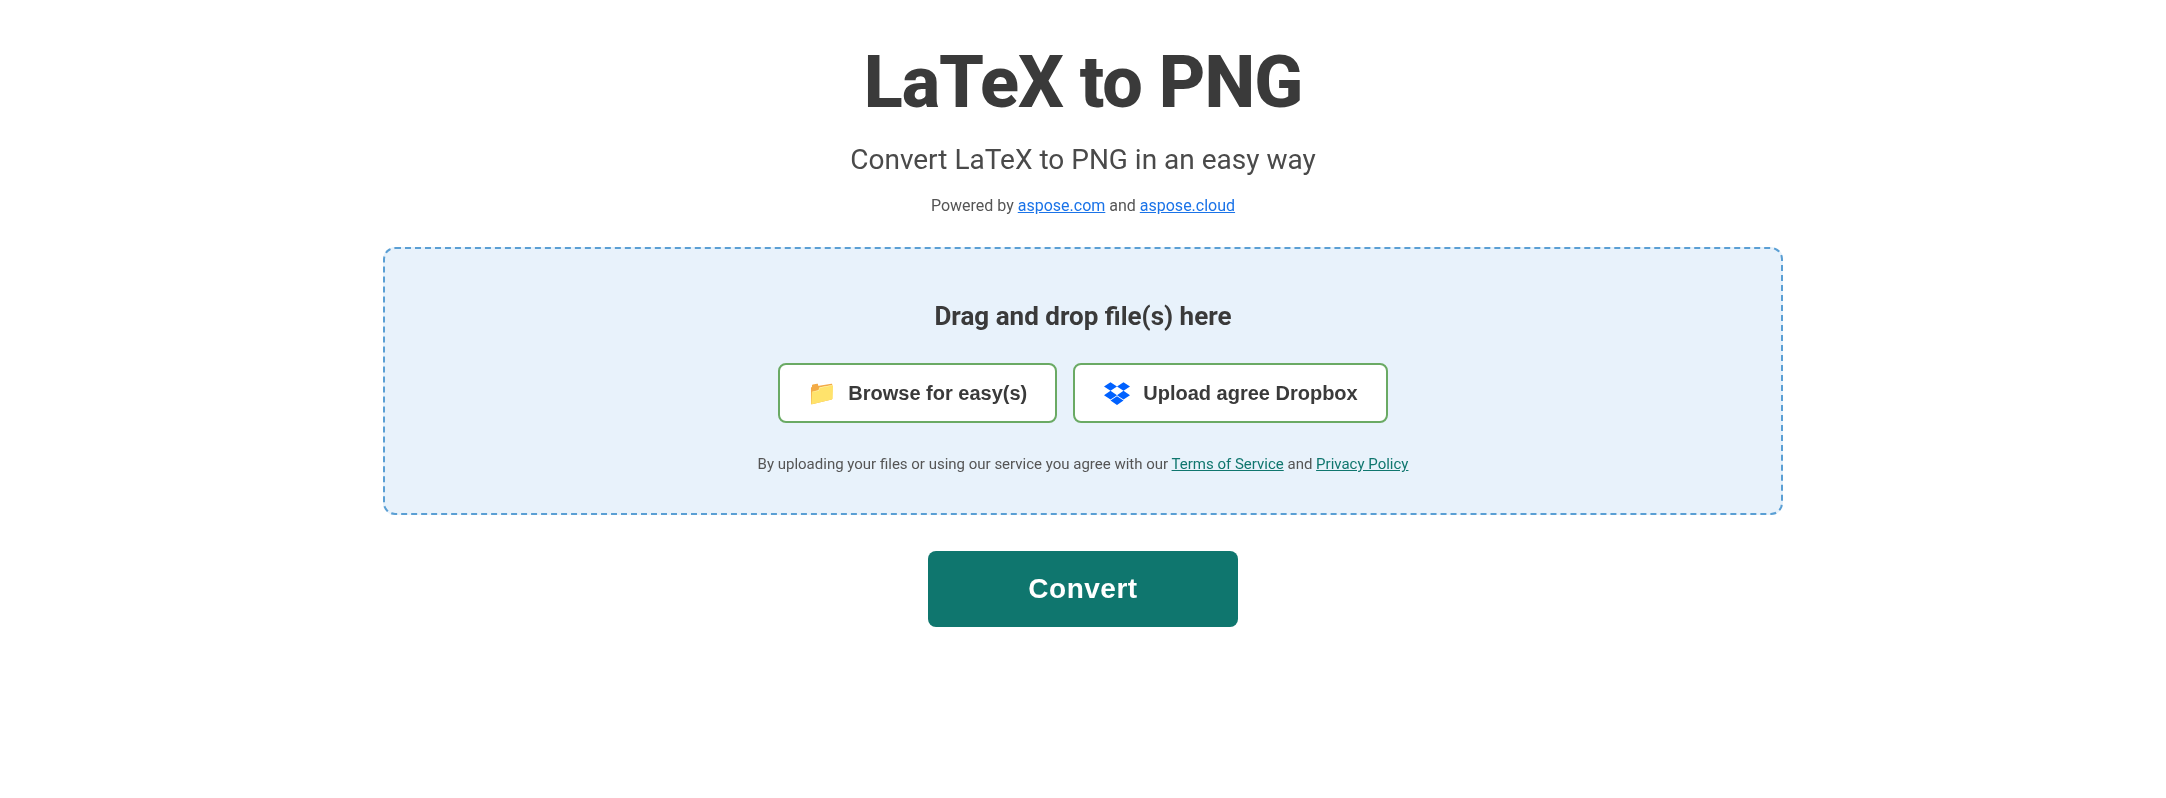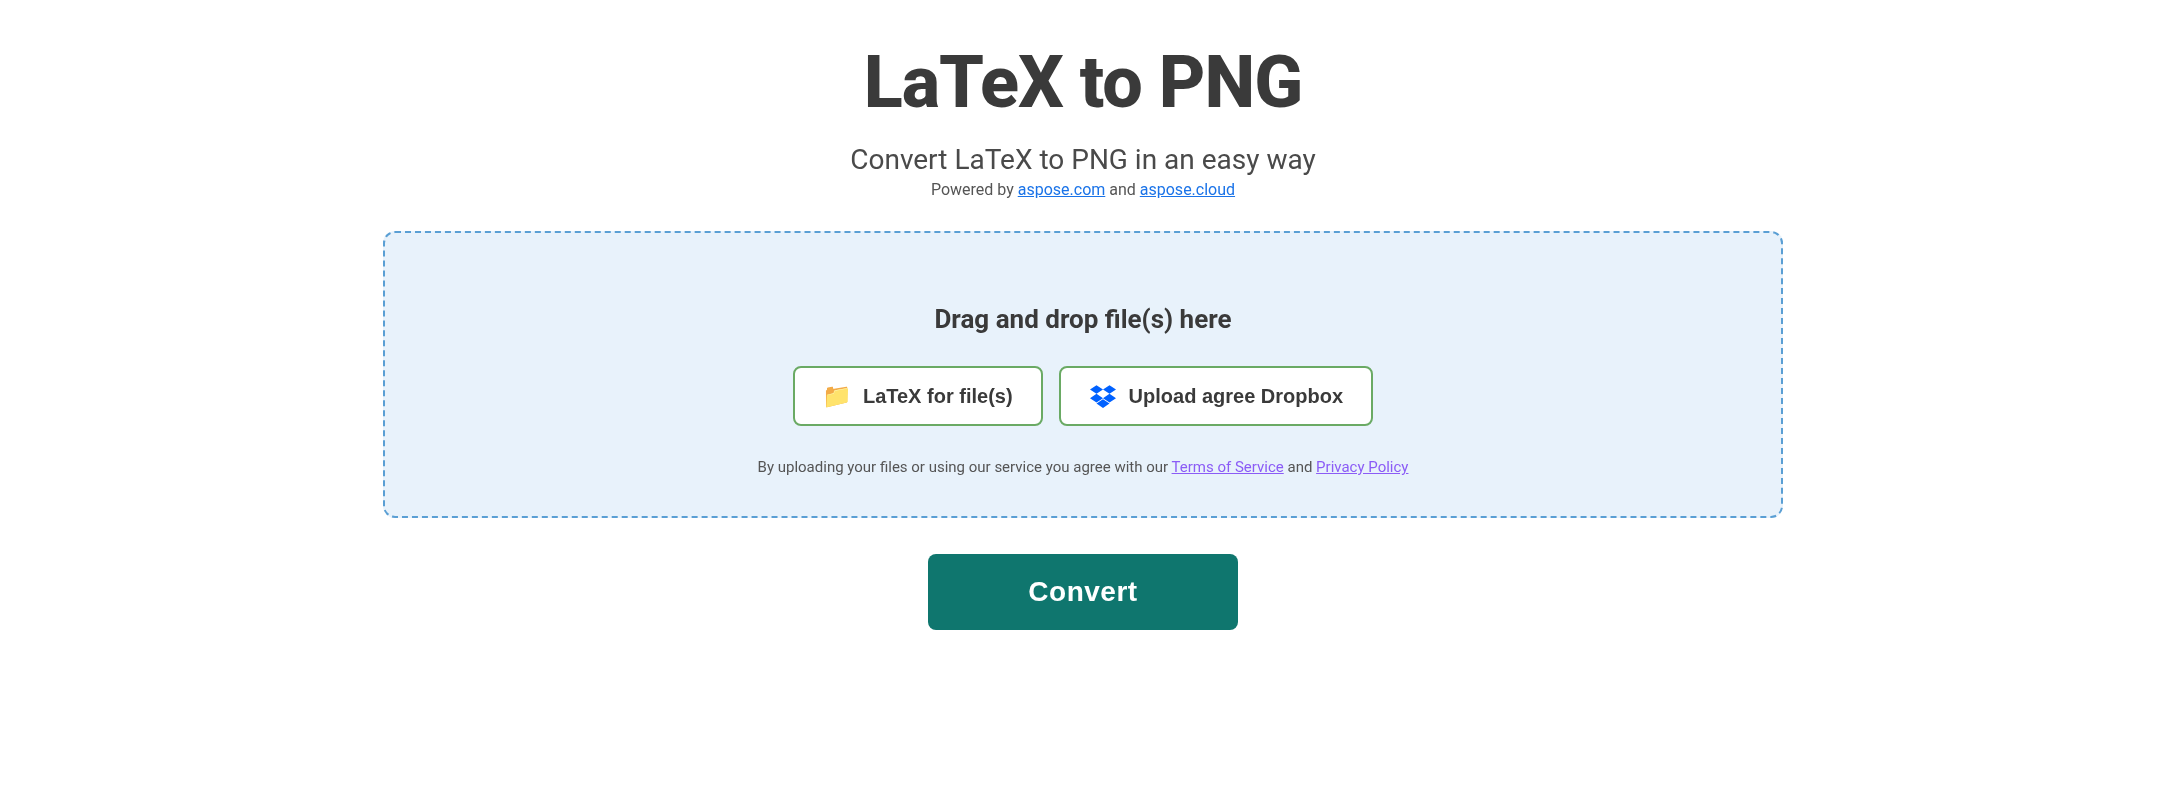--- a/index.html
+++ b/index.html
@@ -25,42 +25,42 @@
       text-align: right;
       margin-bottom: 18px;
       letter-spacing: -1px;
     }
 
     .page-subtitle {
       font-size: 28px;
       color: #4a4a4a;
       font-weight: 400;
       text-align: center;
-      margin-bottom: 4px;
+      margin-bottom: 20px;
     }
 
     .powered-by {
       font-size: 16px;
       color: #555;
       text-align: left;
       margin-bottom: 32px;
     }
 
     .powered-by a {
       color: #1a73e8;
       text-decoration: underline;
     }
 
     .drop-zone {
       width: 100%;
       max-width: 1400px;
       background: #e8f2fb;
       border: 2px dashed #5a9fd4;
       border-radius: 12px;
-      padding: 71px 40px 40px;
+      padding: 52px 40px 40px;
       display: flex;
       flex-direction: column;
       align-items: center;
       gap: 32px;
       margin-bottom: 36px;
     }
 
     .drag-drop-text {
       font-size: 26px;
       font-weight: 700;
@@ -101,21 +101,21 @@
       flex-shrink: 0;
     }
 
     .terms-text {
       font-size: 15px;
       color: #555;
       text-align: center;
     }
 
     .terms-text a {
-      color: #8b5cf6;
+      color: #0f766e;
       text-decoration: underline;
       margin-top: 45px;
     }
 
     .convert-btn {
       background: #0f766e;
       color: #ffffff;
       border: none;
       border-radius: 8px;
       padding: 22px 100px;
@@ -163,21 +163,21 @@
   <a href="#">aspose.cloud</a>
 </p>
 
 <div class="drop-zone">
   <p class="drag-drop-text">Drag and drop file(s) here</p>
 
   <div class="upload-buttons">
 
     <button class="upload-btn">
       <span class="btn-icon folder-icon">📁</span>
-      <span>LaTeX for file(s)</span>
+      <span>Browse for easy(s)</span>
     </button>
 
     <button class="upload-btn">
       <span class="btn-icon dropbox-icon">
         <svg width="26" height="26" viewBox="0 0 24 24" fill="#0061ff" xmlns="http://www.w3.org/2000/svg">
           <path d="M6 2L0 6l6 4 6-4-6-4zm12 0l-6 4 6 4 6-4-6-4zM0 14l6 4 6-4-6-4-6 4zm18-4l-6 4 6 4 6-4-6-4zM6 19l6 4 6-4-6-4-6 4z"></path>
         </svg>
       </span>
       <span>Upload agree Dropbox</span>
     </button>

